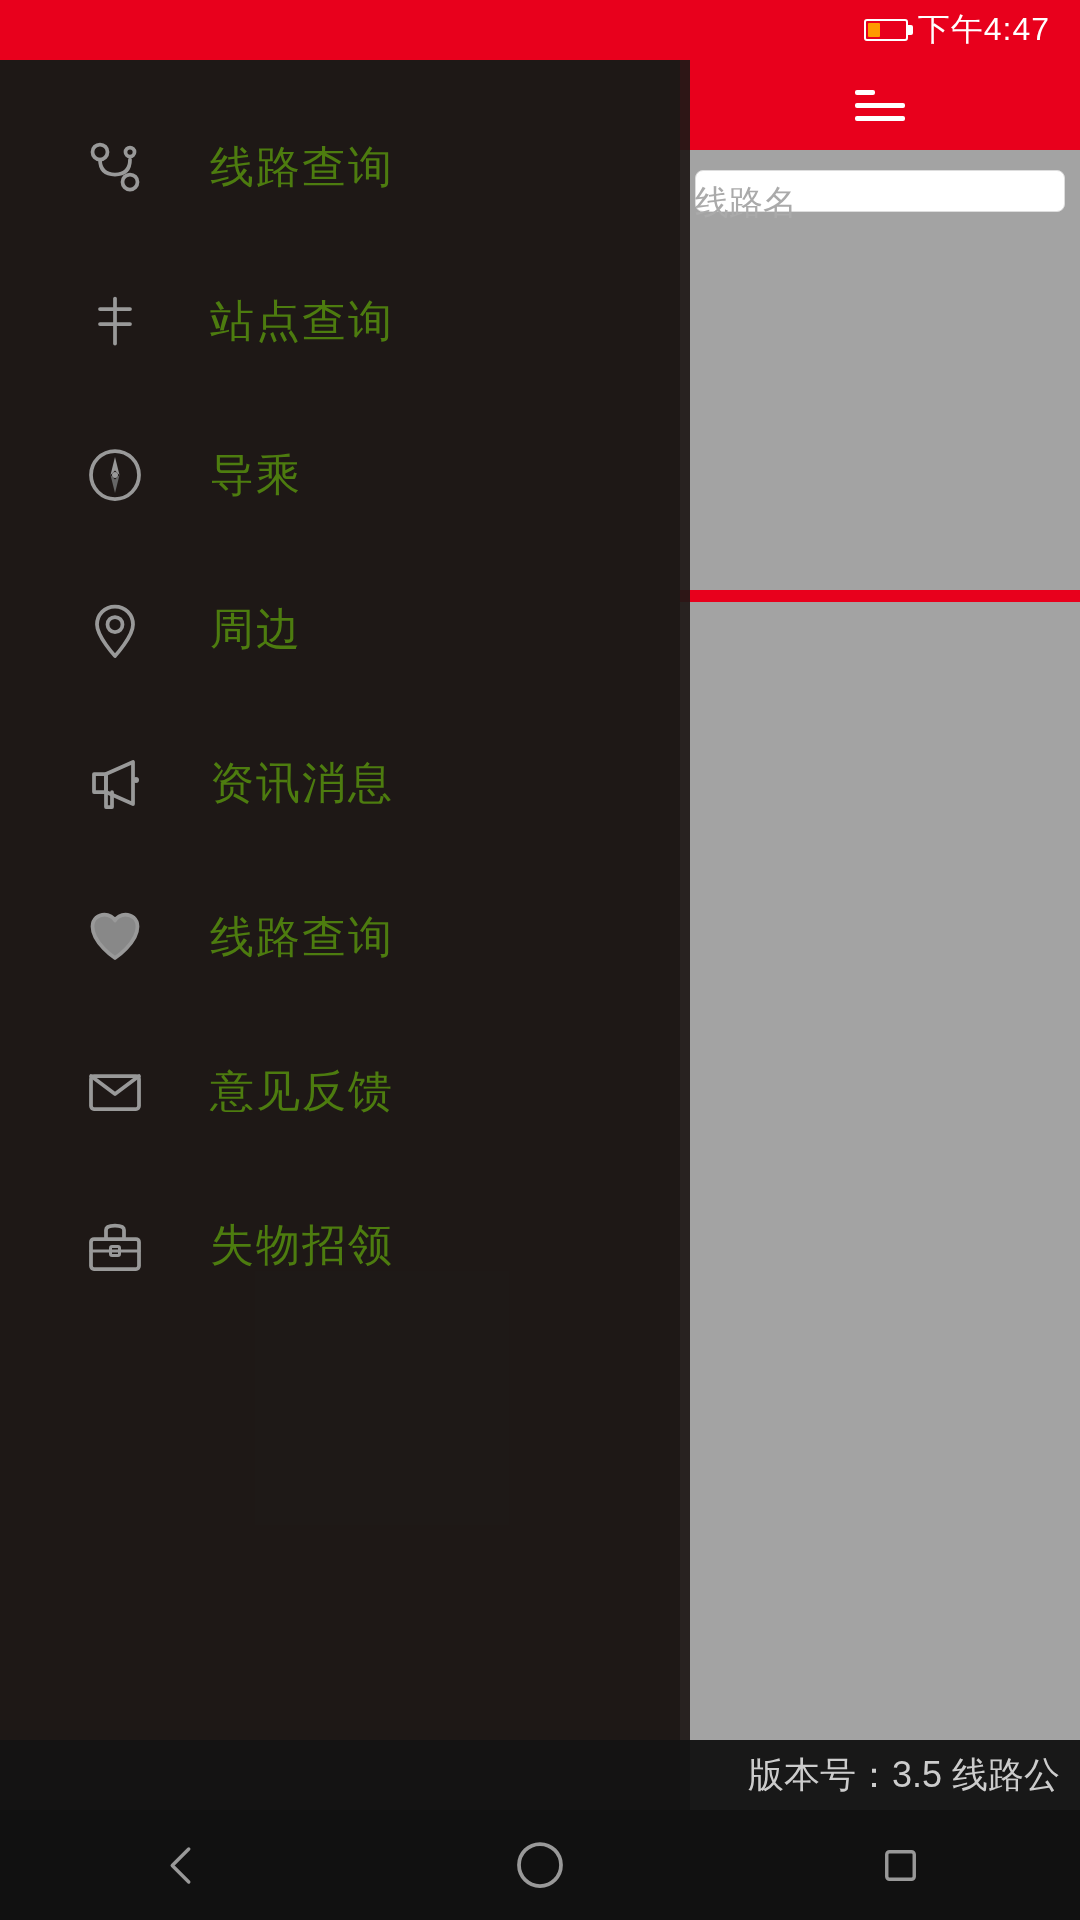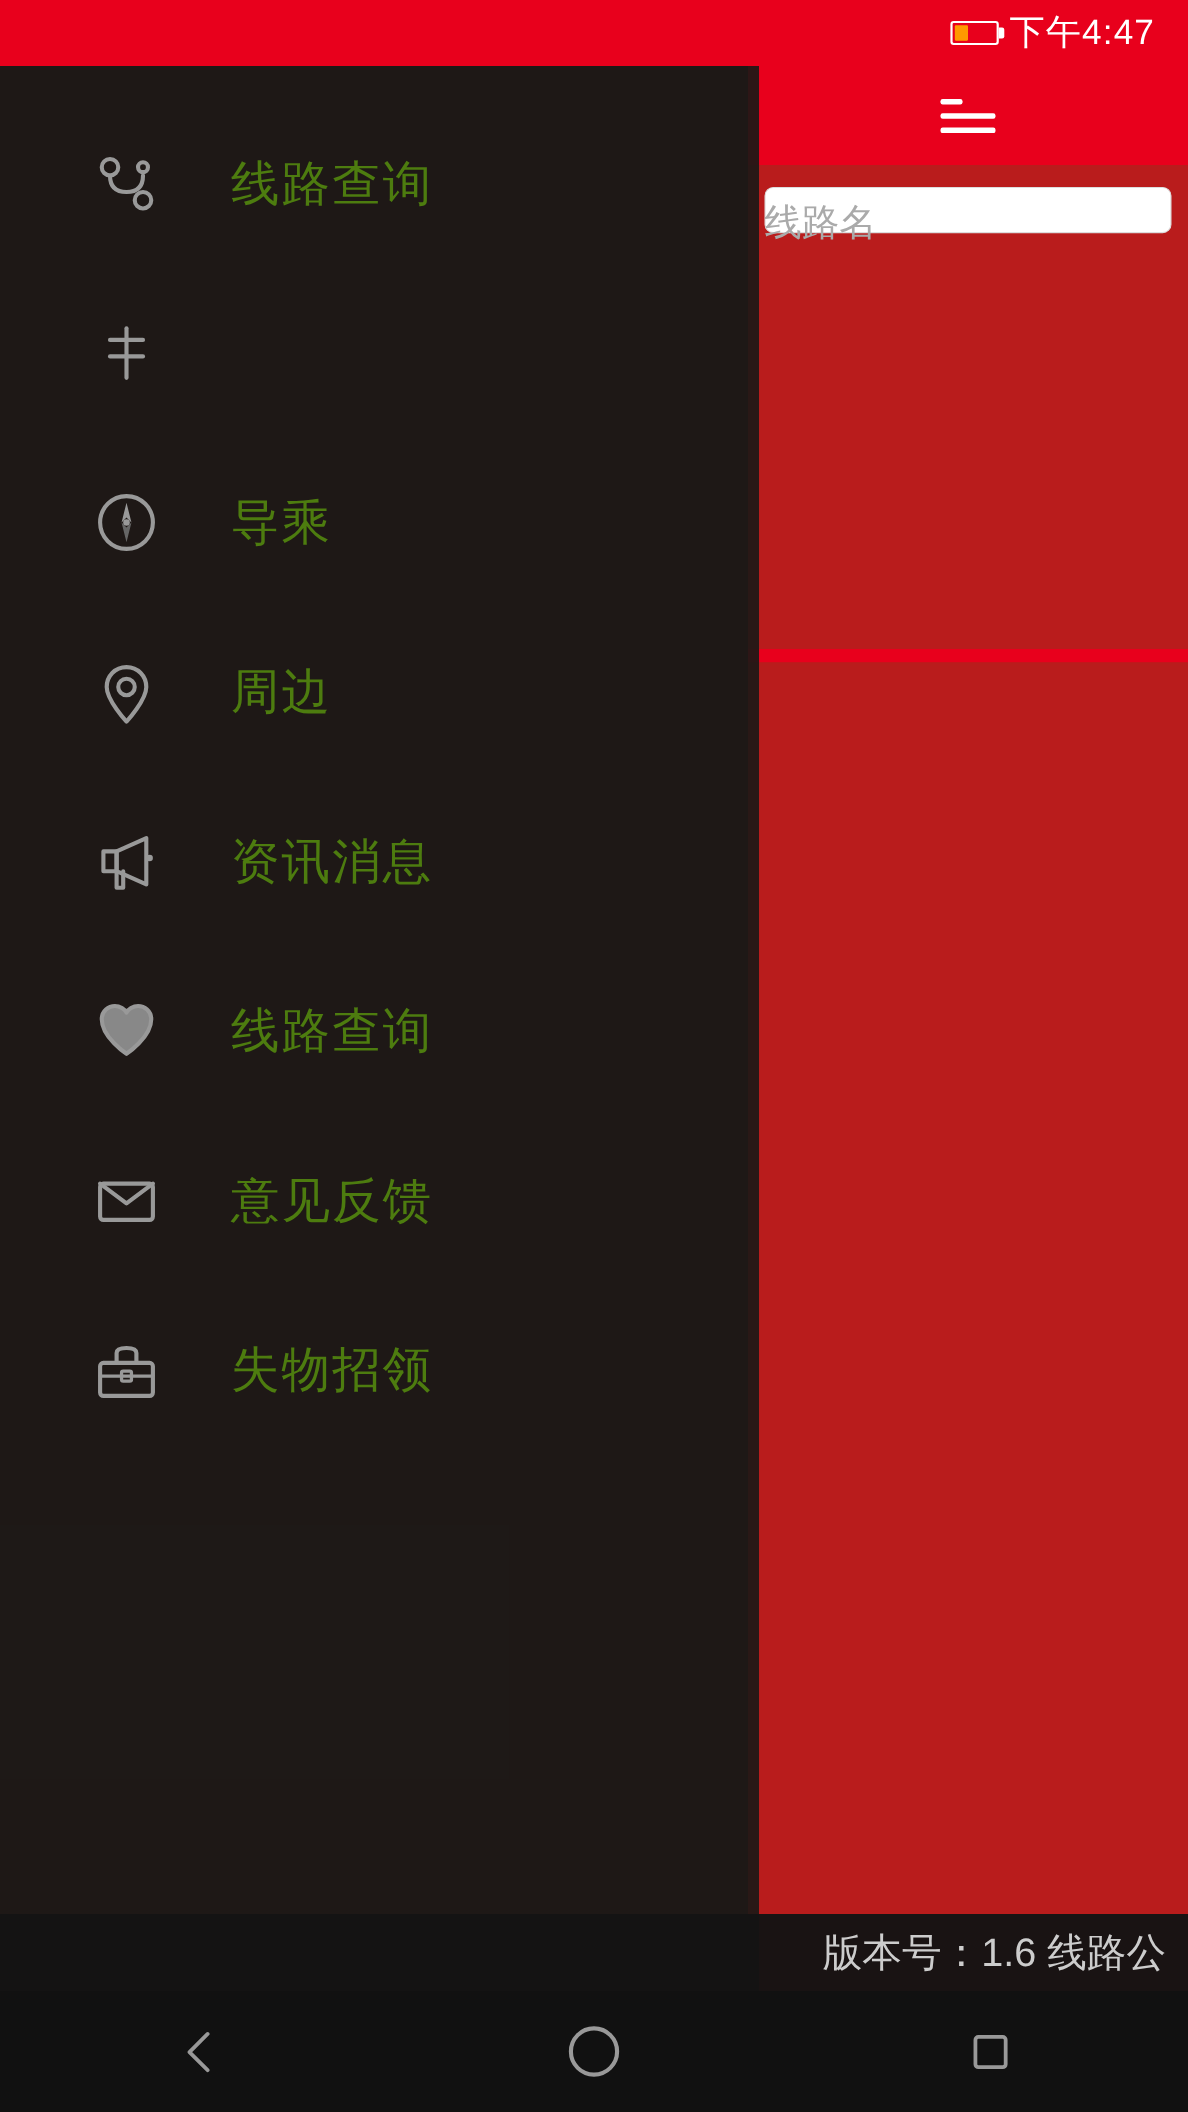--- a/index.html
+++ b/index.html
@@ -103,21 +103,21 @@
       width: 20px;
     }
 
     
     .main-content {
       position: absolute;
       top: 150px;
       left: 680px;
       width: 400px;
       height: 1710px;
-      background: #b91c1c;
+      background: #a3a3a3;
       z-index: 10;
     }
 
     .search-input-area {
       margin: 20px 15px;
       border: 1px solid #ddd;
       border-radius: 8px;
       padding: 20px 25px;
       font-size: 32px;
       color: #aaa;
@@ -271,20 +271,21 @@
   </div>
 
   <div class="menu-item">
     <div class="menu-icon">
       <svg viewBox="0 0 40 40" width="60" height="60">
         <line x1="20" y1="5" x2="20" y2="35" stroke="#999" stroke-width="2.5"></line>
         <line x1="10" y1="12" x2="30" y2="12" stroke="#999" stroke-width="2.5"></line>
         <line x1="10" y1="22" x2="30" y2="22" stroke="#999" stroke-width="2.5"></line>
       </svg>
     </div>
+    <span class="menu-label">站点查询</span>
   </div>
 
   <div class="menu-item">
     <div class="menu-icon">
       <svg viewBox="0 0 40 40" width="60" height="60">
         <circle cx="20" cy="20" r="16" stroke="#999" stroke-width="2.5"></circle>
         <polygon points="20,8 23,20 20,17 17,20" fill="#999" stroke="none"></polygon>
         <polygon points="20,32 23,20 20,23 17,20" fill="#666" stroke="none"></polygon>
         <circle cx="20" cy="20" r="2" fill="#999" stroke="none"></circle>
       </svg>
@@ -341,21 +342,21 @@
         <path d="M14 16 L14 10 C14 8 16 7 20 7 C24 7 26 8 26 10 L26 16" stroke="#999" stroke-width="2.5"></path>
         <line x1="4" y1="24" x2="36" y2="24" stroke="#999" stroke-width="2"></line>
         <rect x="17" y="21" width="6" height="6" rx="1" stroke="#999" stroke-width="2"></rect>
       </svg>
     </div>
     <span class="menu-label">失物招领</span>
   </div>
 </div>
 
 <div class="version-bar">
-  <span class="version-bar-text">版本号：1.6 线路公</span>
+  <span class="version-bar-text">版本号：3.5 线路公</span>
 </div>
 
 <div class="nav-bar">
   <div class="nav-btn">
     <svg viewBox="0 0 40 40" width="55" height="55" stroke="#ccc" stroke-width="2">
       <polyline points="26,8 14,20 26,32"></polyline>
     </svg>
   </div>
   <div class="nav-btn">
     <svg viewBox="0 0 40 40" width="60" height="60" stroke="#ccc" stroke-width="2.5">

